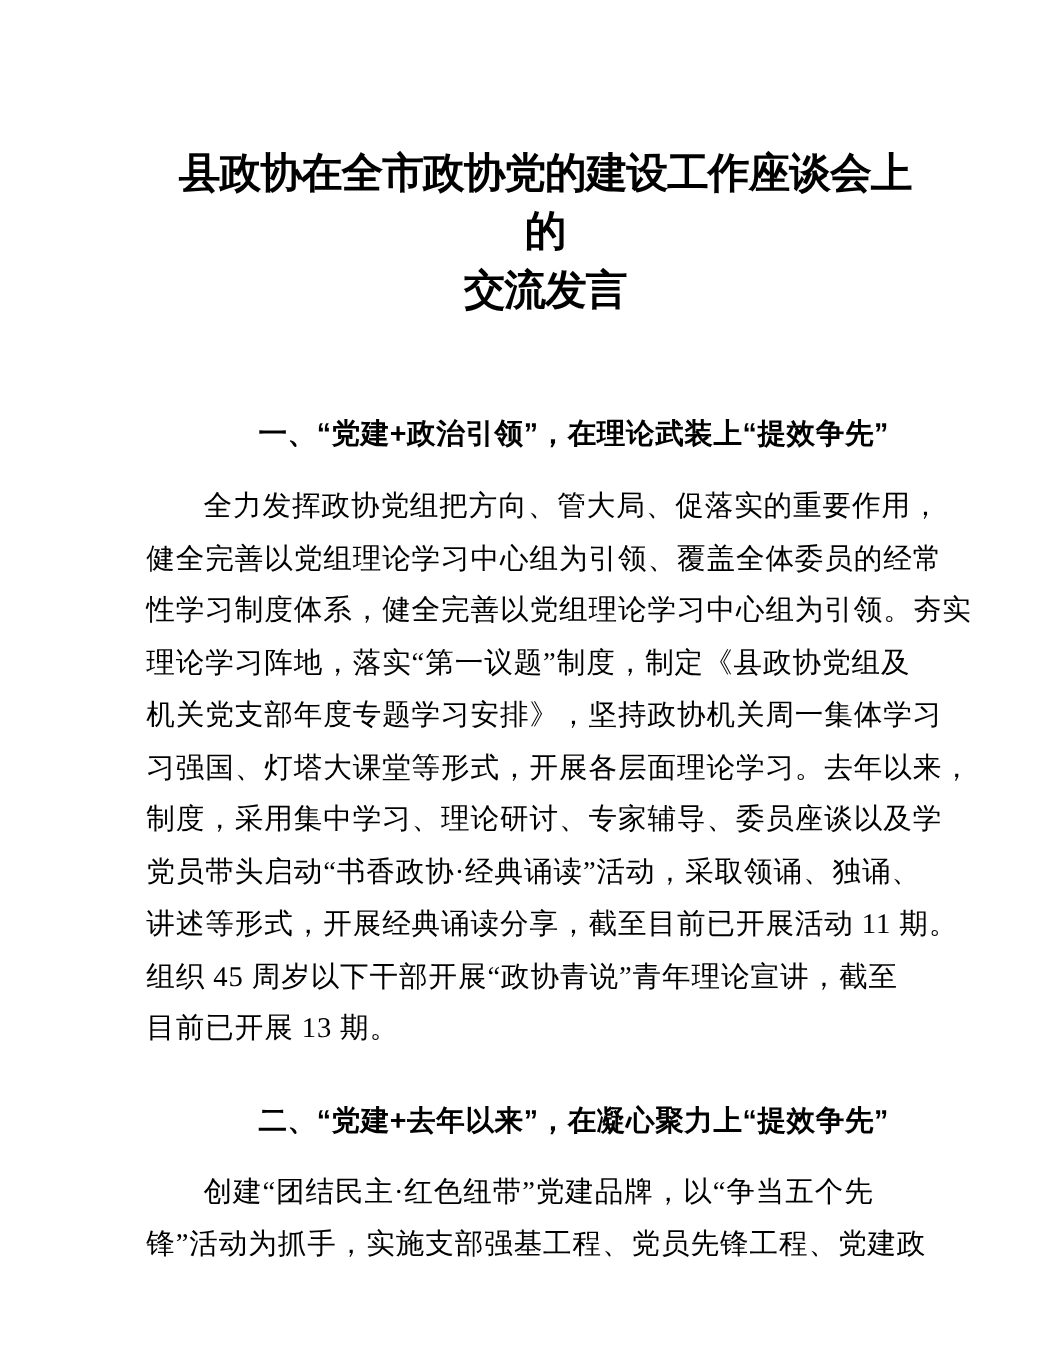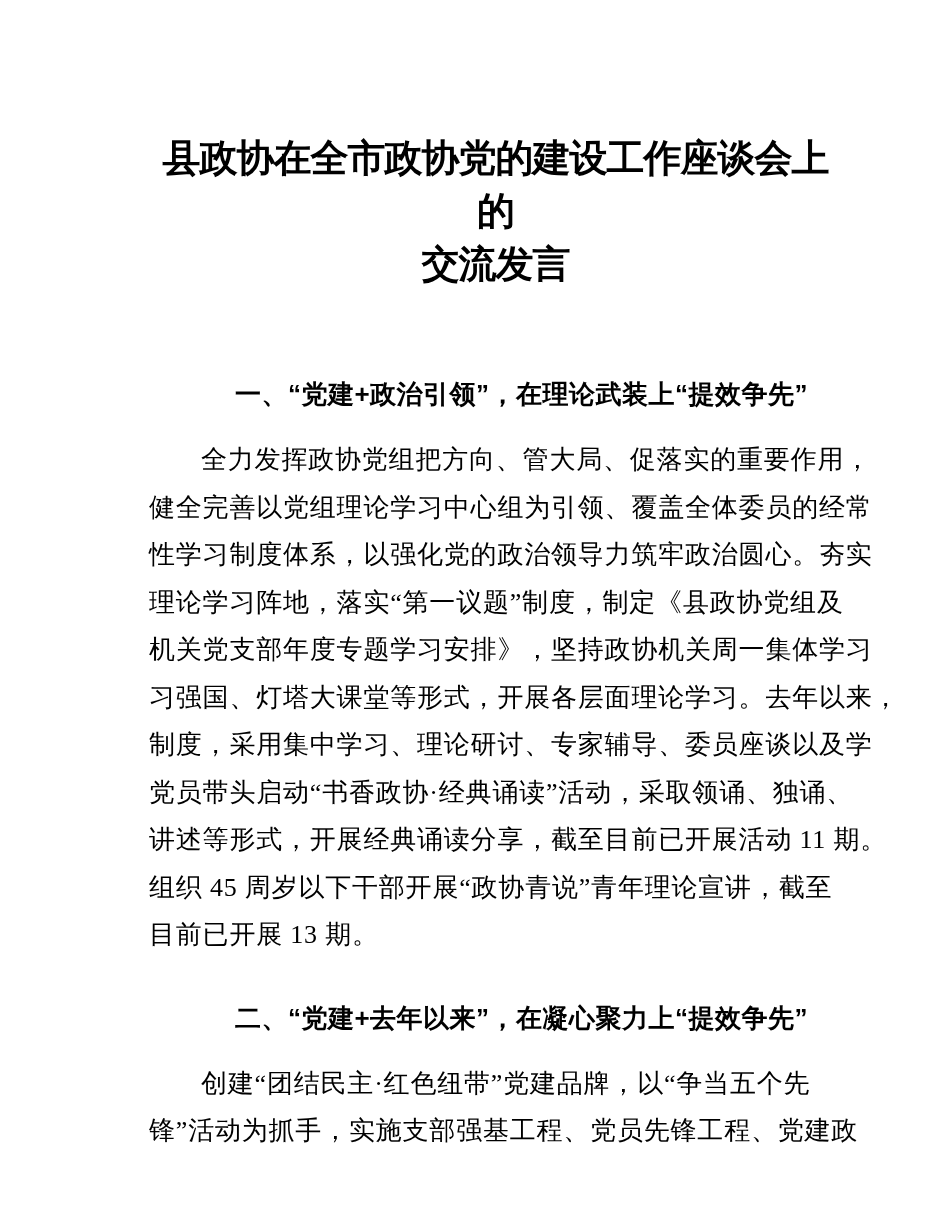--- a/index.html
+++ b/index.html
@@ -42,21 +42,21 @@
     text-indent: 2em;
     letter-spacing: 0.5px;
     white-space: nowrap;
     color: #000000;
     text-align: center;
   }
   .section-heading.second {
     margin-top: 36px;
   }
   .paragraph {
-    margin: 16px;
+    margin: 0;
     margin-top: 19px;
   }
   .paragraph .text-line {
     font-family: "Liberation Serif", serif;
     font-size: 26px;
     line-height: 47.5px;
     letter-spacing: 0.8px;
     white-space: nowrap;
     color: #000000;
   }
@@ -72,21 +72,21 @@
   <h1 class="doc-title">
     <span class="title-line">县政协在全市政协党的建设工作座谈会上的</span>
     <span class="title-line">交流发言</span>
   </h1>
 
   <h2 class="section-heading">一、“党建+政治引领”，在理论武装上“提效争先”</h2>
 
   <div class="paragraph">
     <div class="text-line indent">全力发挥政协党组把方向、管大局、促落实的重要作用，</div>
     <div class="text-line">健全完善以党组理论学习中心组为引领、覆盖全体委员的经常</div>
-    <div class="text-line">性学习制度体系，以强化党的政治领导力筑牢政治圆心。夯实</div>
+    <div class="text-line">性学习制度体系，健全完善以党组理论学习中心组为引领。夯实</div>
     <div class="text-line">理论学习阵地，落实“第一议题”制度，制定《县政协党组及</div>
     <div class="text-line">机关党支部年度专题学习安排》，坚持政协机关周一集体学习</div>
     <div class="text-line">习强国、灯塔大课堂等形式，开展各层面理论学习。去年以来，</div>
     <div class="text-line">制度，采用集中学习、理论研讨、专家辅导、委员座谈以及学</div>
     <div class="text-line">党员带头启动“书香政协·经典诵读”活动，采取领诵、独诵、</div>
     <div class="text-line">讲述等形式，开展经典诵读分享，截至目前已开展活动 11 期。</div>
     <div class="text-line">组织 45 周岁以下干部开展“政协青说”青年理论宣讲，截至</div>
     <div class="text-line">目前已开展 13 期。</div>
   </div>
 

